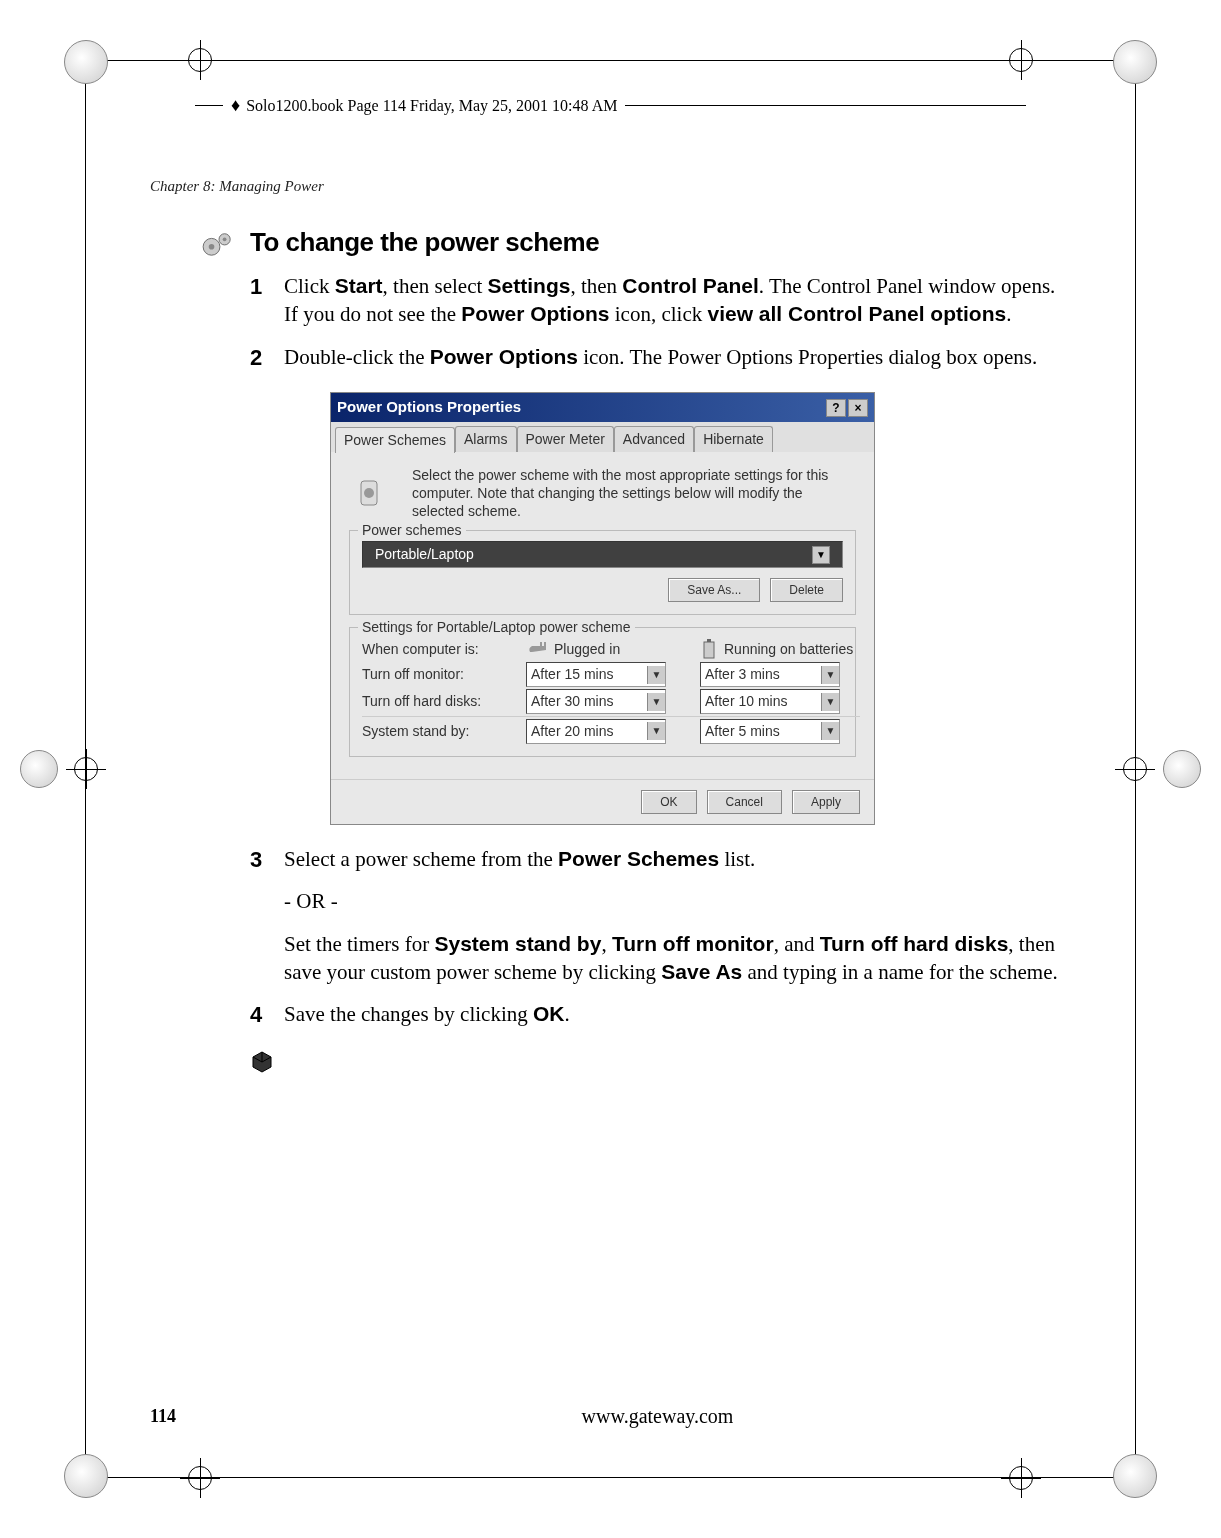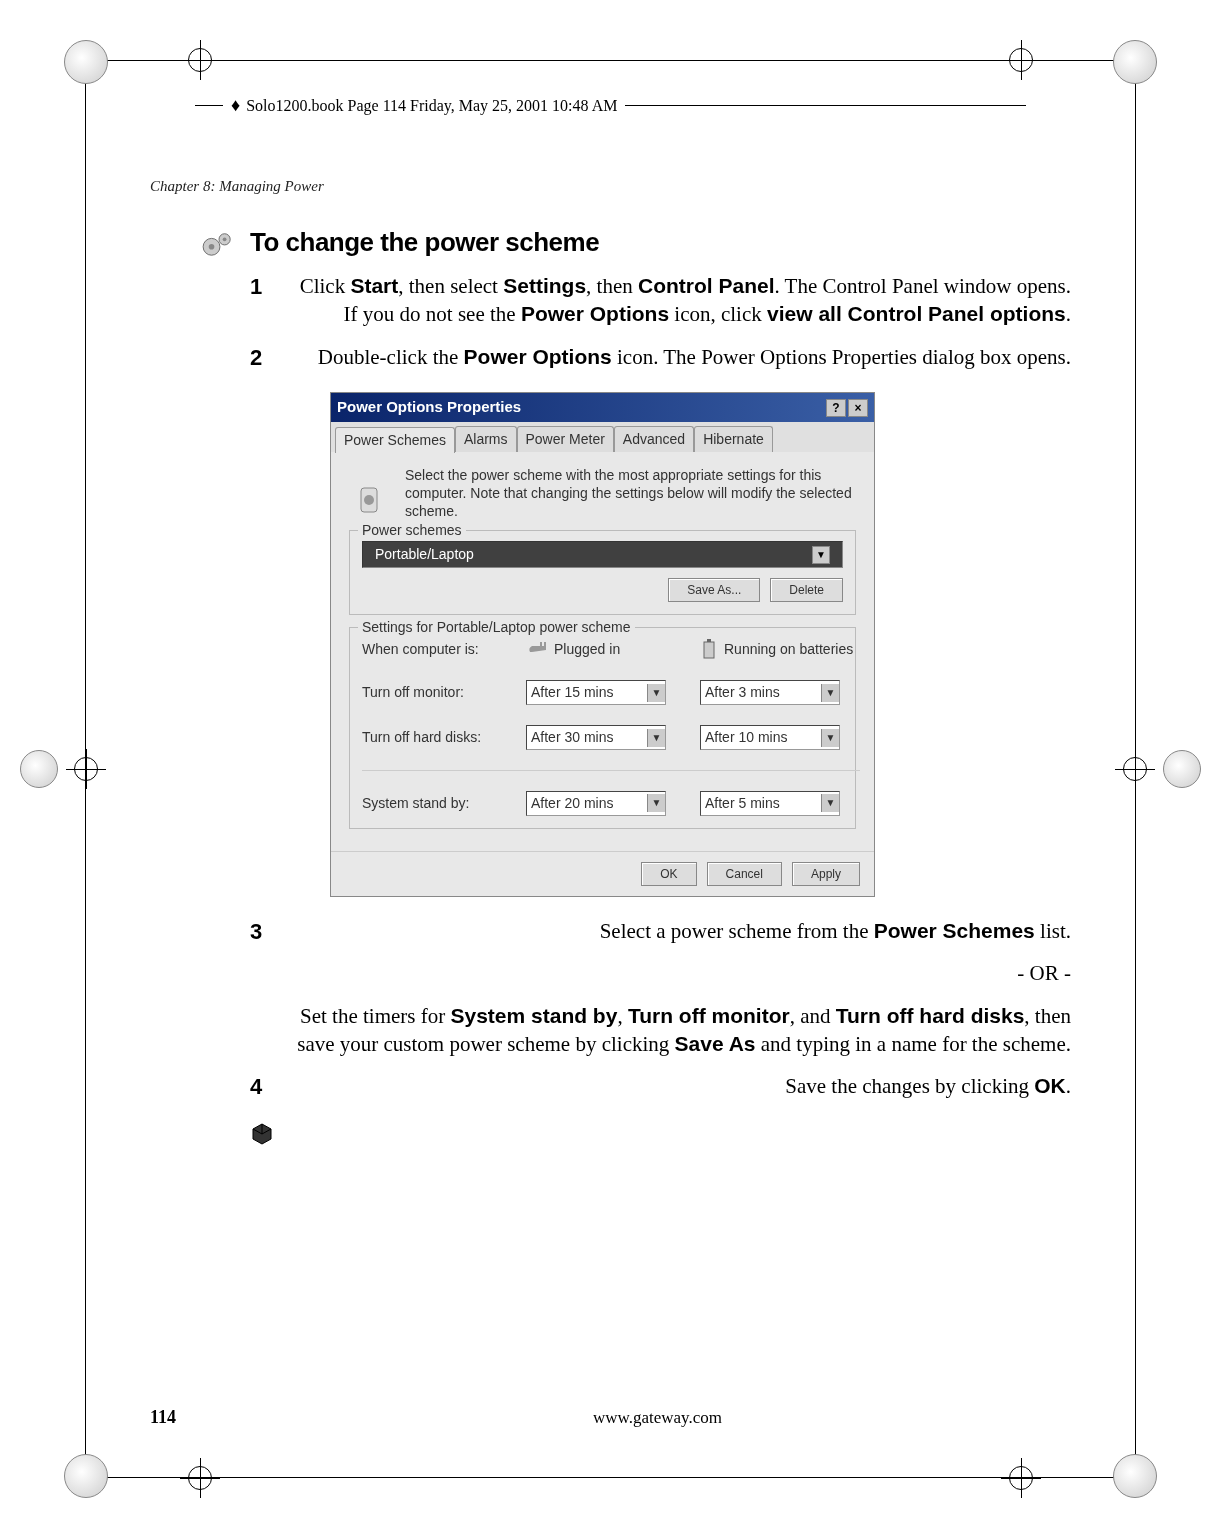--- a/index.html
+++ b/index.html
@@ -122,21 +122,20 @@
     }
     .step-num {
       font-family: Arial, sans-serif;
       font-weight: bold;
       font-size: 22px;
       width: 34px;
       flex-shrink: 0;
     }
     .step-body {
       flex: 1;
-      text-align: right;
     }
     .step-body .sub {
       margin-top: 14px;
     }
     
     .bold-sans { font-family: Arial, sans-serif; font-weight: bold; }
     
     
     .dialog-wrap {
       margin: 20px 0 20px 130px;
@@ -183,21 +182,21 @@
       border-bottom: none;
       background: #ddd;
       font-size: 14px;
       border-radius: 3px 3px 0 0;
       margin-right: 0;
     }
     .tab.active { background: #e8e8e8; position: relative; top: 1px; }
     
     .dbody { padding: 14px 18px 10px; background: #e8e8e8; }
     
-    .info-row { display: flex; gap: 16px; align-items: flex-end; margin-bottom: 10px; }
+    .info-row { display: flex; gap: 23px; align-items: center; margin-bottom: 10px; }
     .info-icon {
       width: 40px; height: 40px;
       flex-shrink: 0;
     }
     .info-text { font-size: 14px; line-height: 1.3; flex: 1; }
     
     .fieldset {
       border: 1px solid #bbb;
       padding: 10px 12px 12px;
       margin-bottom: 12px;
@@ -238,21 +237,21 @@
       padding: 3px 18px;
       background: #ddd;
       border: 1px solid #888;
       box-shadow: inset 1px 1px 0 #fff;
       font-size: 12px;
     }
     
     .settings-grid {
       display: grid;
       grid-template-columns: 150px 160px 160px;
-      gap: 20px 14px;
+      gap: 2px 14px;
       align-items: center;
     }
     .grid-label { font-size: 14px; }
     .grid-header { display: flex; align-items: center; gap: 6px; font-size: 14px; }
     .grid-select {
       display: flex;
       border: 1px inset #999;
       background: #fff;
       width: 140px;
       align-items: center;
@@ -280,21 +279,21 @@
     .footer {
       position: absolute;
       bottom: 110px;
       left: 150px;
       right: 150px;
       display: flex;
       align-items: center;
       font-size: 18px;
     }
     .page-num { font-weight: bold; margin-right: 68px; font-family: Liberation Serif, serif; }
-    .footer-url { flex: 1; text-align: center; font-size: 17px; }
+    .footer-url { flex: 1; text-align: center; font-size: 20px; }
   </style>
 </head>
 <body>
 
 <div class="crop-line-top"></div>
 <div class="crop-line-bottom"></div>
 <div class="crop-line-left"></div>
 <div class="crop-line-right"></div>
 
 <div class="crop-circle large tl"></div>

